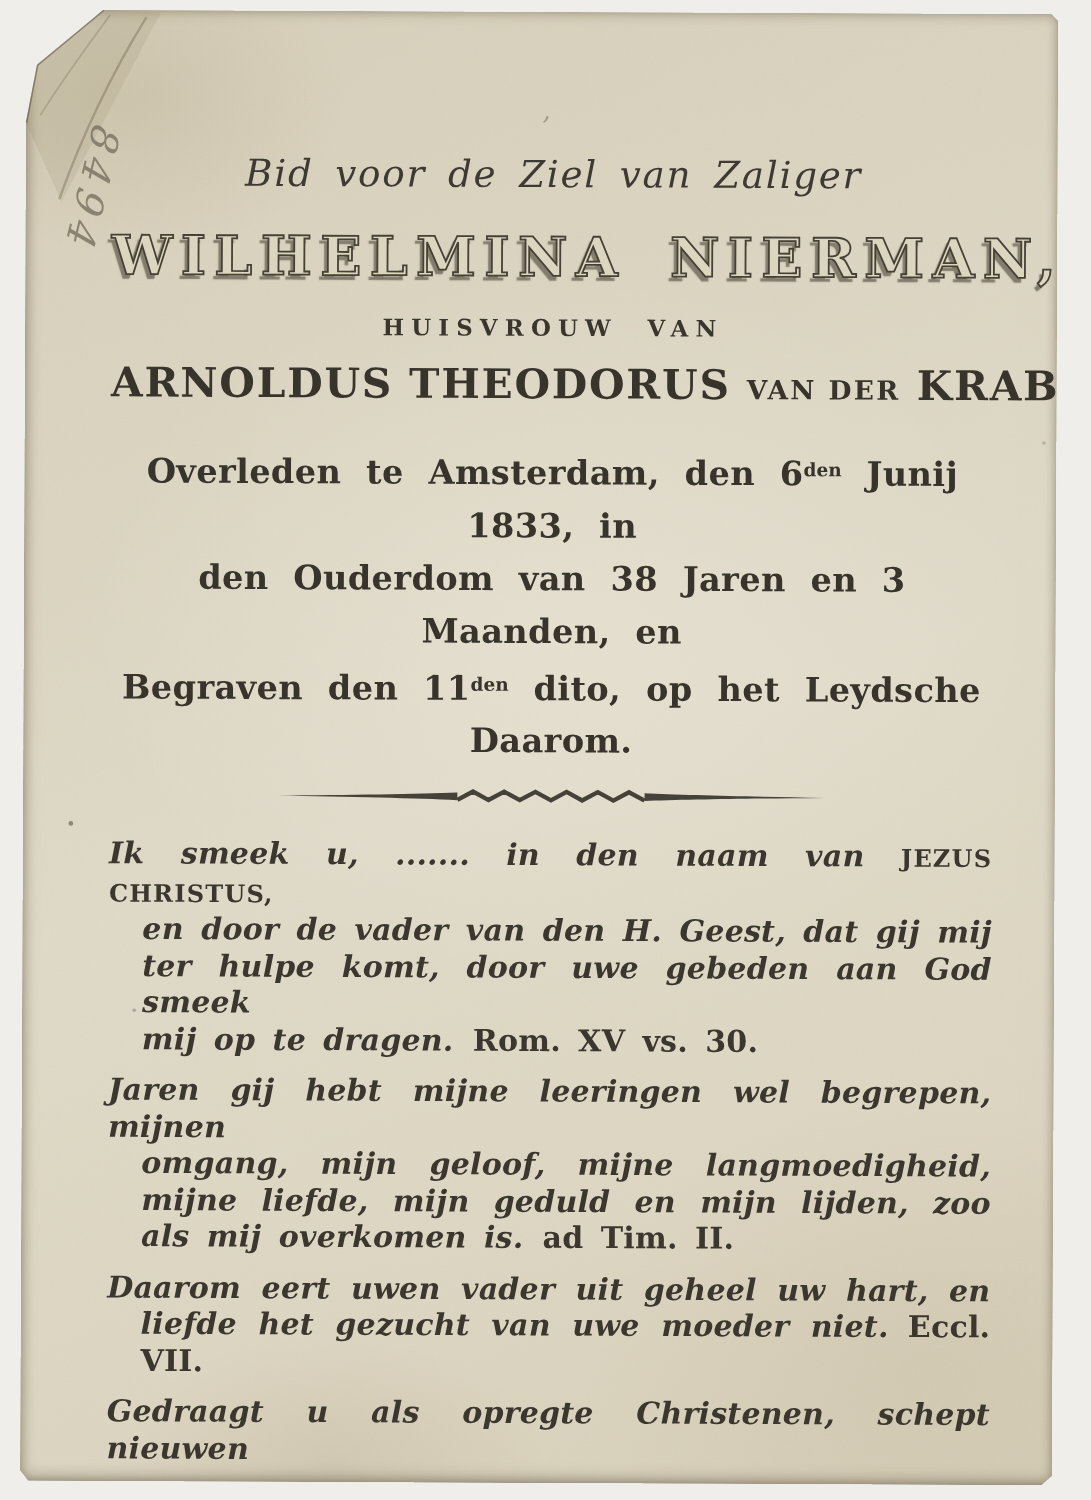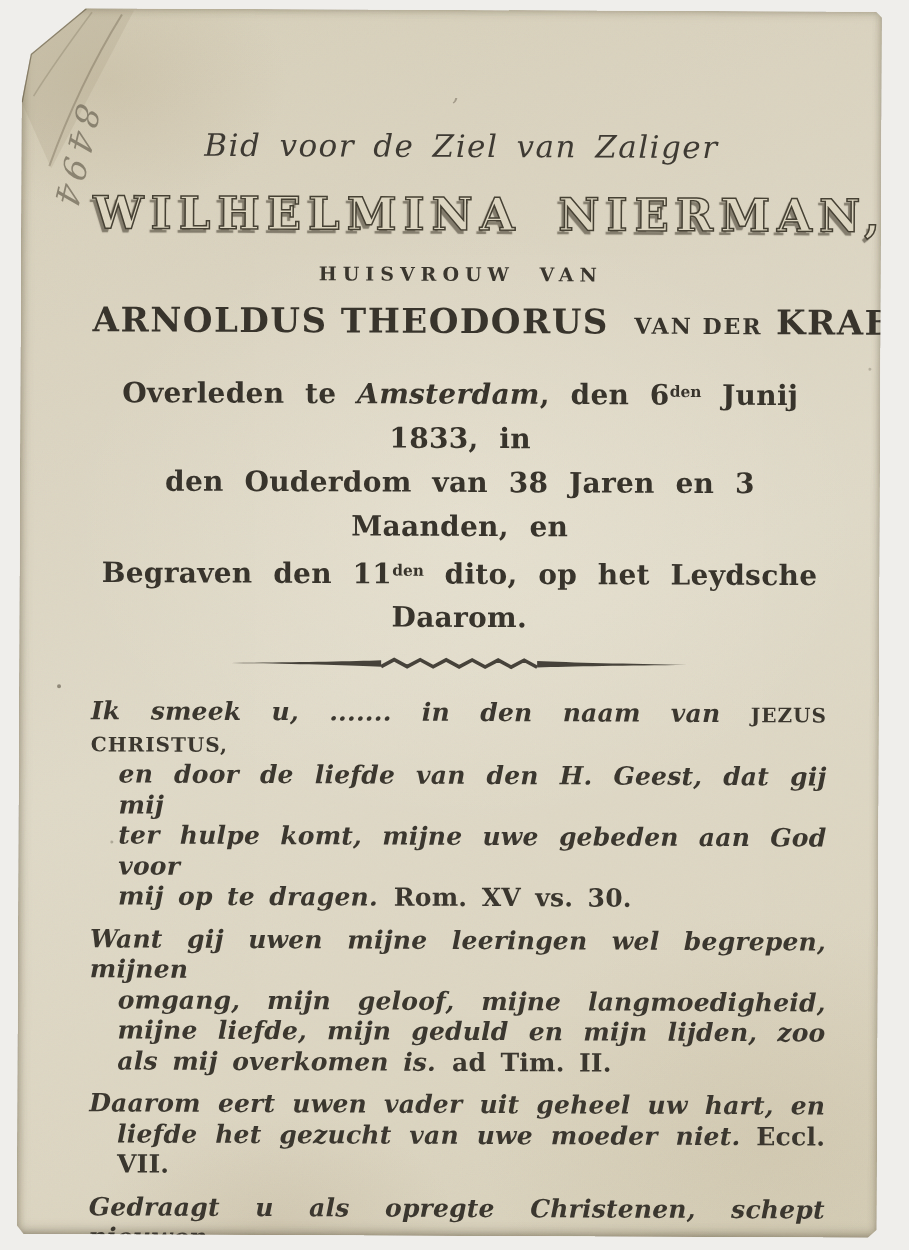--- a/index.html
+++ b/index.html
@@ -89,32 +89,32 @@
   }
   .spouse{
     margin-top:16px;
     text-align:center;
     font-weight:bold;
     font-size:34px;
     letter-spacing:1.5px;
     white-space:nowrap;
     color:#38342c;
   }
-  .spouse .small{font-size:22px;letter-spacing:2px;margin-left:12px;}
+  .spouse .small{font-size:22px;letter-spacing:2px;}
   .notice{
     margin-top:28px;
     font-weight:bold;
     font-size:28px;
     line-height:44px;
     word-spacing:.38em;
     letter-spacing:.3px;
     text-align:center;
     color:#38342c;
   }
-  .notice .it{font-style:italic;}
+  .notice .it{}
   .notice .sup{font-size:.55em;vertical-align:.5em;letter-spacing:0;}
   .divider{margin-top:16px;text-align:center;}
   .verses{
     margin-top:22px;
     font-style:italic;
     font-weight:bold;
     font-size:25px;
     line-height:30.5px;
     letter-spacing:.2px;
     word-spacing:.22em;
@@ -180,26 +180,26 @@
         <svg width="460" height="16" viewBox="0 0 460 16">
           <path d="M2,8 C60,7.3 120,6.2 152,4.8 L152,11.2 C120,9.8 60,8.7 2,8 Z" fill="#46423a"></path>
           <path d="M458,8 C400,7.3 340,6.2 308,4.8 L308,11.2 C340,9.8 400,8.7 458,8 Z" fill="#46423a"></path>
           <polyline points="152,11 165,4 178,11 191,4 204,11 217,4 230,11 243,4 256,11 269,4 282,11 295,4 308,11" fill="none" stroke="#46423a" stroke-width="3.6"></polyline>
         </svg>
       </div>
 
       <div class="verses" id="verses">
           <div class="verse">
             <div class="vline"><span class="it">Ik smeek u, ....... in den naam van </span><span class="sc">JEZUS CHRISTUS,</span></div>
-            <div class="vline cont"><span class="it">en door de liefde van den H. Geest, dat gij mij</span></div>
-            <div class="vline cont"><span class="it">ter hulpe komt, mijne uwe gebeden aan God voor</span></div>
+            <div class="vline cont"><span class="it">en door de vader van den H. Geest, dat gij mij</span></div>
+            <div class="vline cont"><span class="it">ter hulpe komt, door uwe gebeden aan God smeek</span></div>
             <div class="vline cont last"><span class="it">mij op te dragen.</span><span class="ref">Rom. XV vs. 30.</span></div>
           </div>
           <div class="verse">
-            <div class="vline"><span class="it">Want gij uwen mijne leeringen wel begrepen, mijnen</span></div>
+            <div class="vline"><span class="it">Jaren gij hebt mijne leeringen wel begrepen, mijnen</span></div>
             <div class="vline cont"><span class="it">omgang, mijn geloof, mijne langmoedigheid,</span></div>
             <div class="vline cont"><span class="it">mijne liefde, mijn geduld en mijn lijden, zoo</span></div>
             <div class="vline cont last"><span class="it">als mij overkomen is.</span><span class="ref">ad Tim. II.</span></div>
           </div>
           <div class="verse">
             <div class="vline"><span class="it">Daarom eert uwen vader uit geheel uw hart, en</span></div>
             <div class="vline cont last full"><span class="it">liefde het gezucht van uwe moeder niet.</span><span class="ref">Eccl. VII.</span></div>
           </div>
           <div class="verse">
             <div class="vline"><span class="it">Gedraagt u als opregte Christenen, schept nieuwen</span></div>

